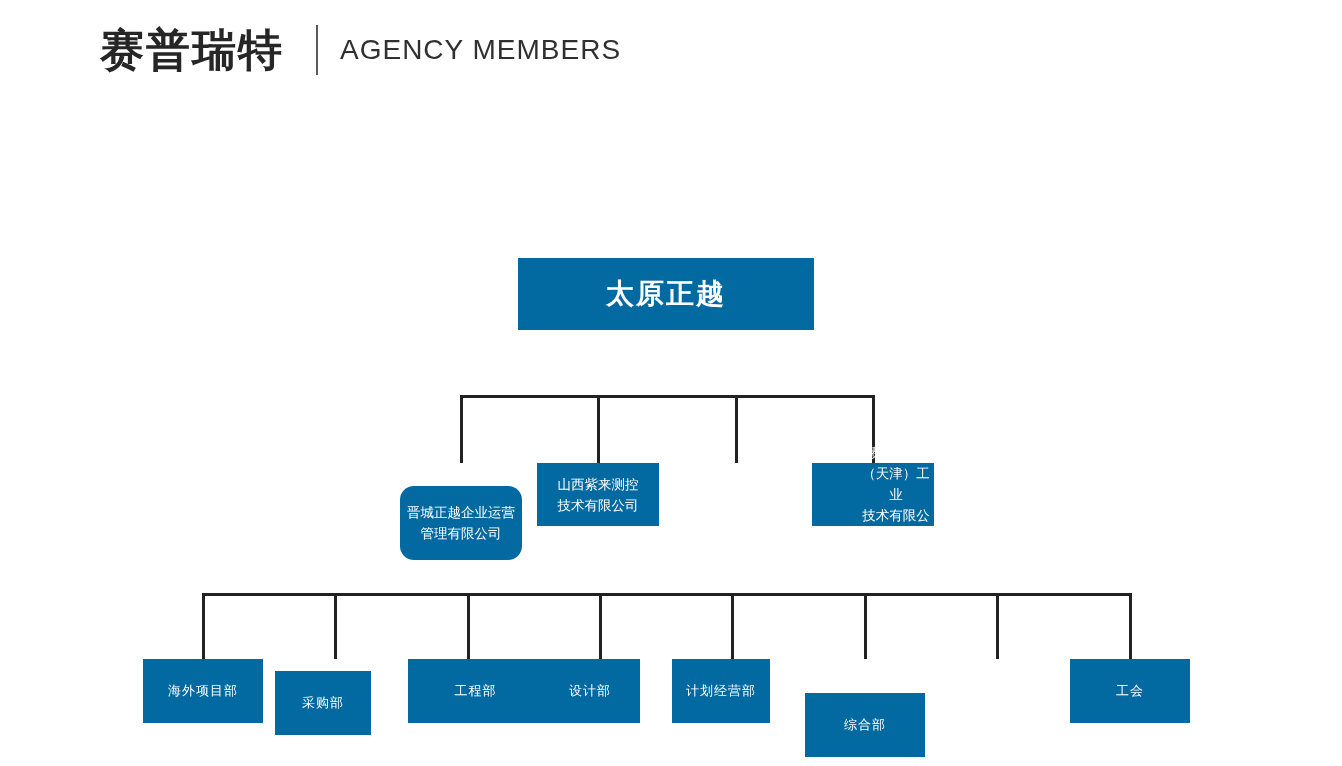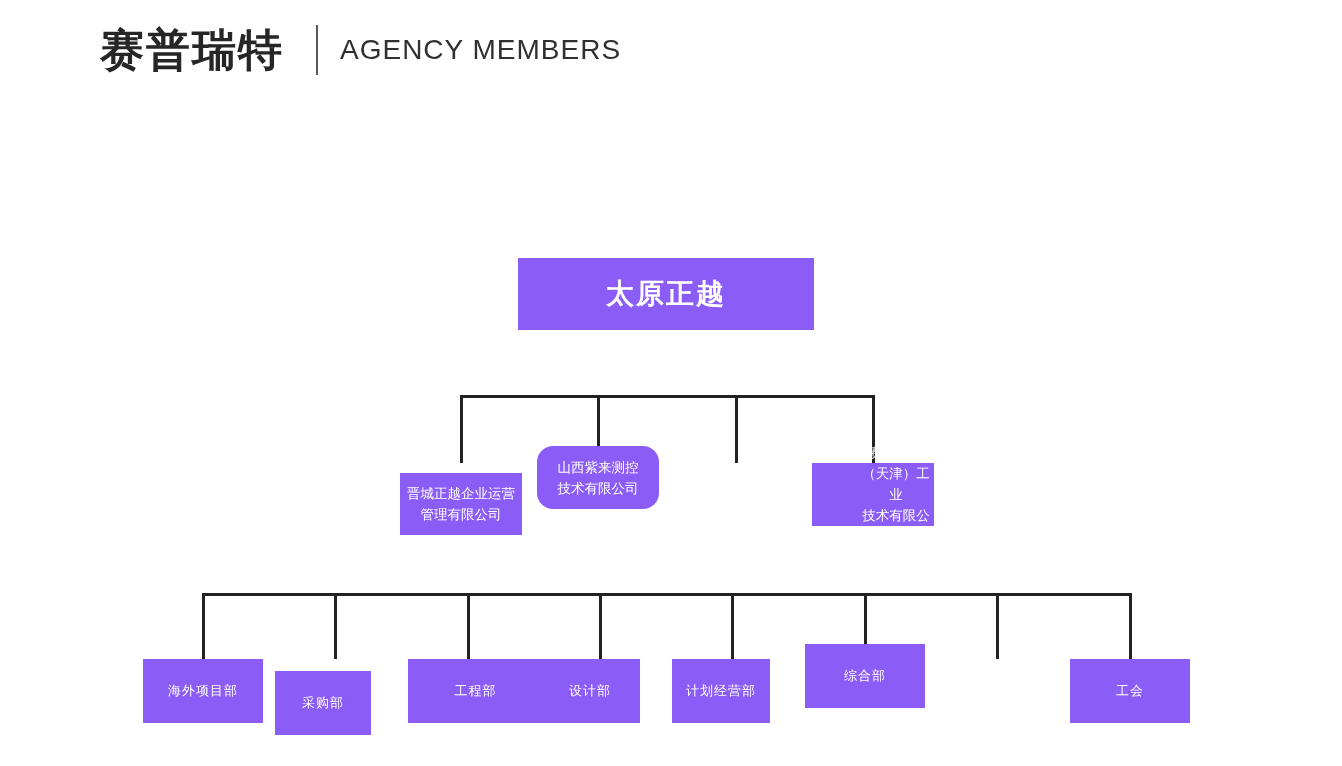--- a/index.html
+++ b/index.html
@@ -43,21 +43,21 @@
     letter-spacing: 1px;
     line-height: 52px;
   }
   
   #org-chart {
     position: absolute;
     inset: 0;
   }
   .node {
     position: absolute;
-    background: #8b5cf6;
+    background: #0369a1;
     color: #ffffff;
     display: flex;
     flex-direction: column;
     align-items: center;
     justify-content: center;
     text-align: center;
     box-sizing: border-box;
   }
   .node-root {
     font-size: 28px;
@@ -101,34 +101,34 @@
       <div class="cline" style="left: 871.5px; top: 395px; width: 3px; height: 68px;"></div>
       <div class="cline" style="left: 201.5px; top: 593px; width: 930px; height: 3px;"></div>
       <div class="cline" style="left: 201.5px; top: 593px; width: 3px; height: 66px;"></div>
       <div class="cline" style="left: 333.5px; top: 593px; width: 3px; height: 66px;"></div>
       <div class="cline" style="left: 466.5px; top: 593px; width: 3px; height: 66px;"></div>
       <div class="cline" style="left: 598.5px; top: 593px; width: 3px; height: 66px;"></div>
       <div class="cline" style="left: 730.5px; top: 593px; width: 3px; height: 66px;"></div>
       <div class="cline" style="left: 863.5px; top: 593px; width: 3px; height: 66px;"></div>
       <div class="cline" style="left: 995.5px; top: 593px; width: 3px; height: 66px;"></div>
       <div class="cline" style="left: 1128.5px; top: 593px; width: 3px; height: 66px;"></div>
-      <div class="node node-sub" style="left: 400px; top: 473px; width: 122px; height: 62px;">
+      <div class="node node-sub" style="left: 400px; top: 486px; width: 122px; height: 74px; border-radius: 14px;">
         <div>晋城正越企业运营</div>
         <div>管理有限公司</div>
       </div>
-      <div class="node node-sub" style="left: 537px; top: 446px; width: 122px; height: 63px; border-radius: 16px;">
+      <div class="node node-sub" style="left: 537px; top: 463px; width: 122px; height: 63px;">
         <div>山西紫来测控</div>
         <div>技术有限公司</div>
       </div>
       <div class="node node-sub" style="left: 812px; top: 463px; width: 122px; height: 63px; padding-left: 48px;">
         <div>赛普瑞特（天津）工业</div>
         <div>技术有限公司</div>
       </div>
       <div class="node node-dept" style="left: 143px; top: 659px; width: 120px; height: 64px;">海外项目部</div>
       <div class="node node-dept" style="left: 275px; top: 671px; width: 96px; height: 64px;">采购部</div>
       <div class="node node-dept" style="left: 408px; top: 659px; width: 135px; height: 64px; text-align: center;">工程部</div>
       <div class="node node-dept" style="left: 540px; top: 659px; width: 100px; height: 64px;">设计部</div>
       <div class="node node-dept" style="left: 672px; top: 659px; width: 98px; height: 64px;">计划经营部</div>
-      <div class="node node-dept" style="left: 805px; top: 644px; width: 120px; height: 64px;">综合部</div>
+      <div class="node node-dept" style="left: 805px; top: 693px; width: 120px; height: 64px;">综合部</div>
       <div class="node node-dept" style="left: 1070px; top: 659px; width: 120px; height: 64px; text-align: center;">工会</div>
     </div>
 
 </div>
 
 </body></html>

